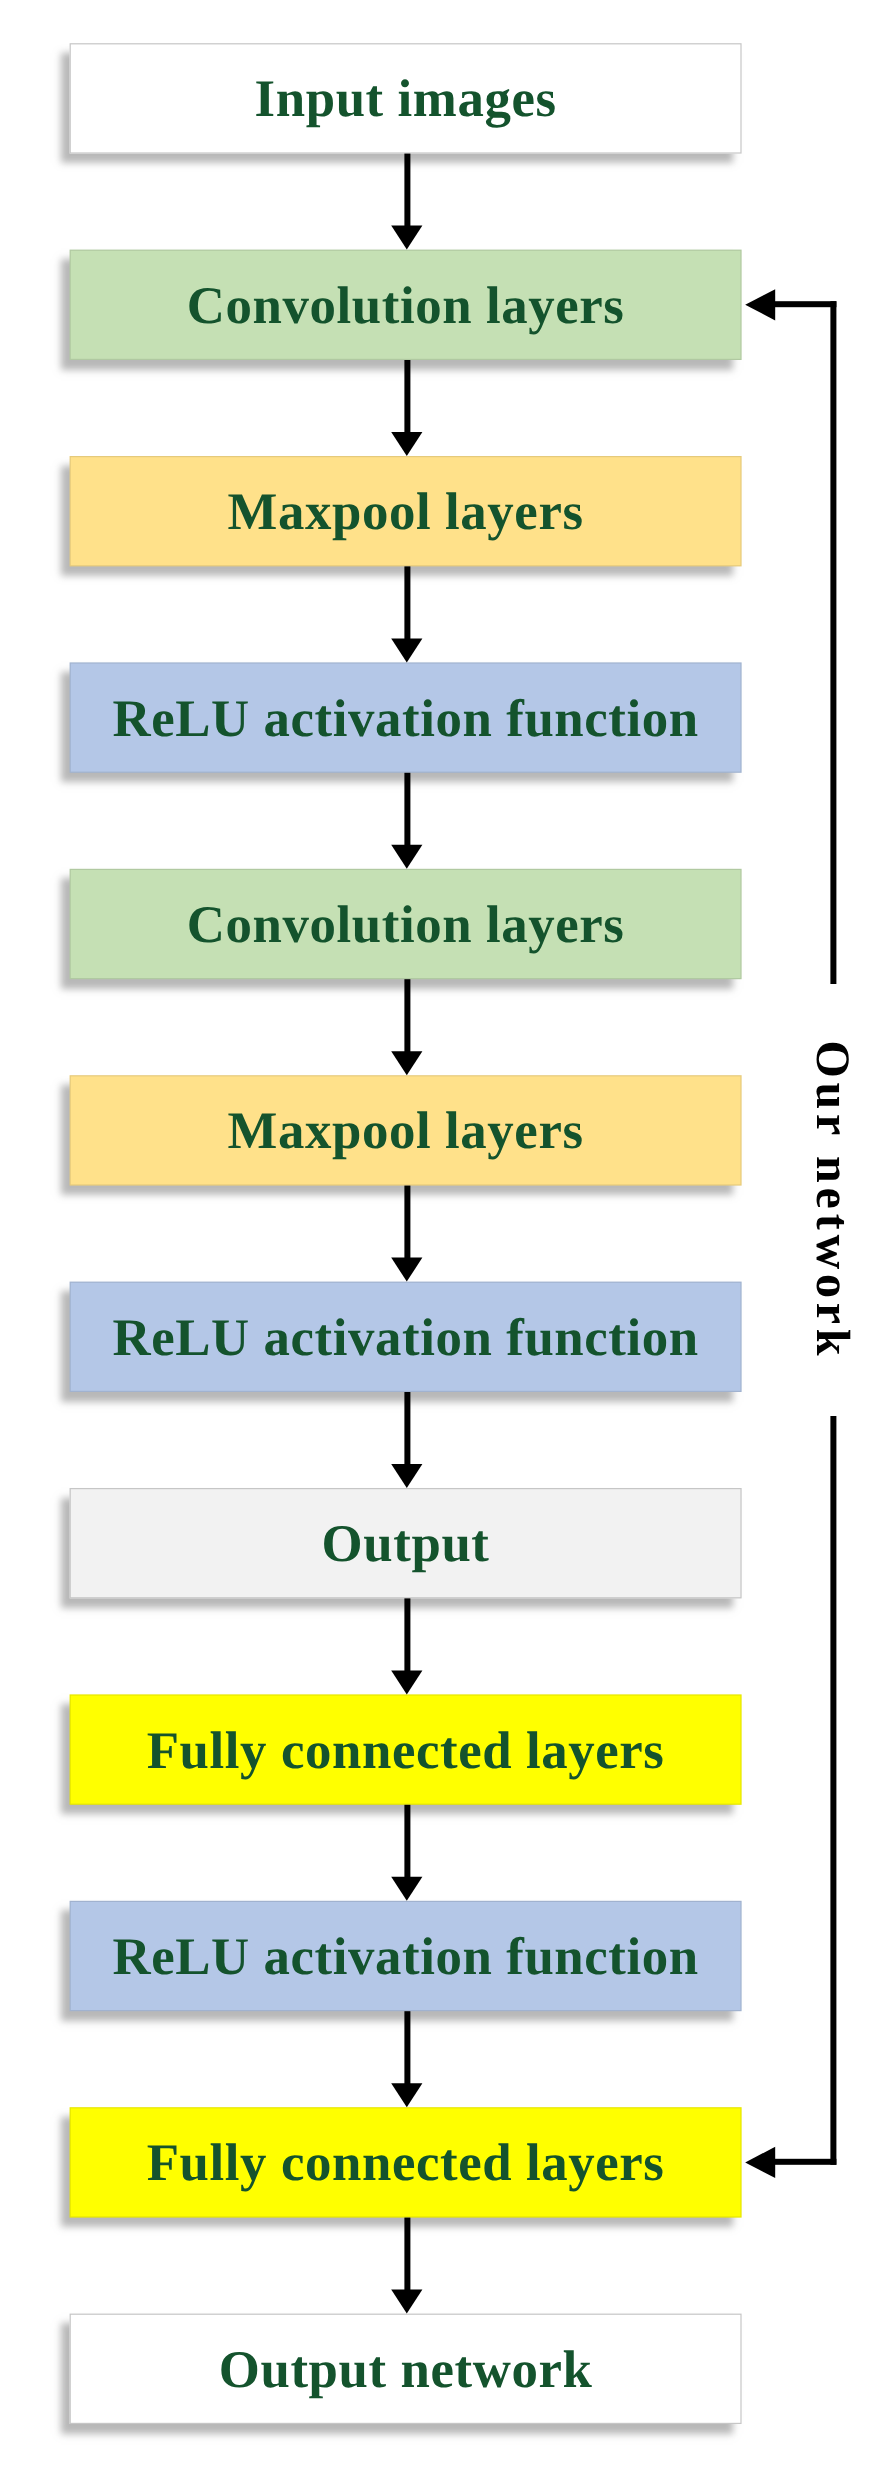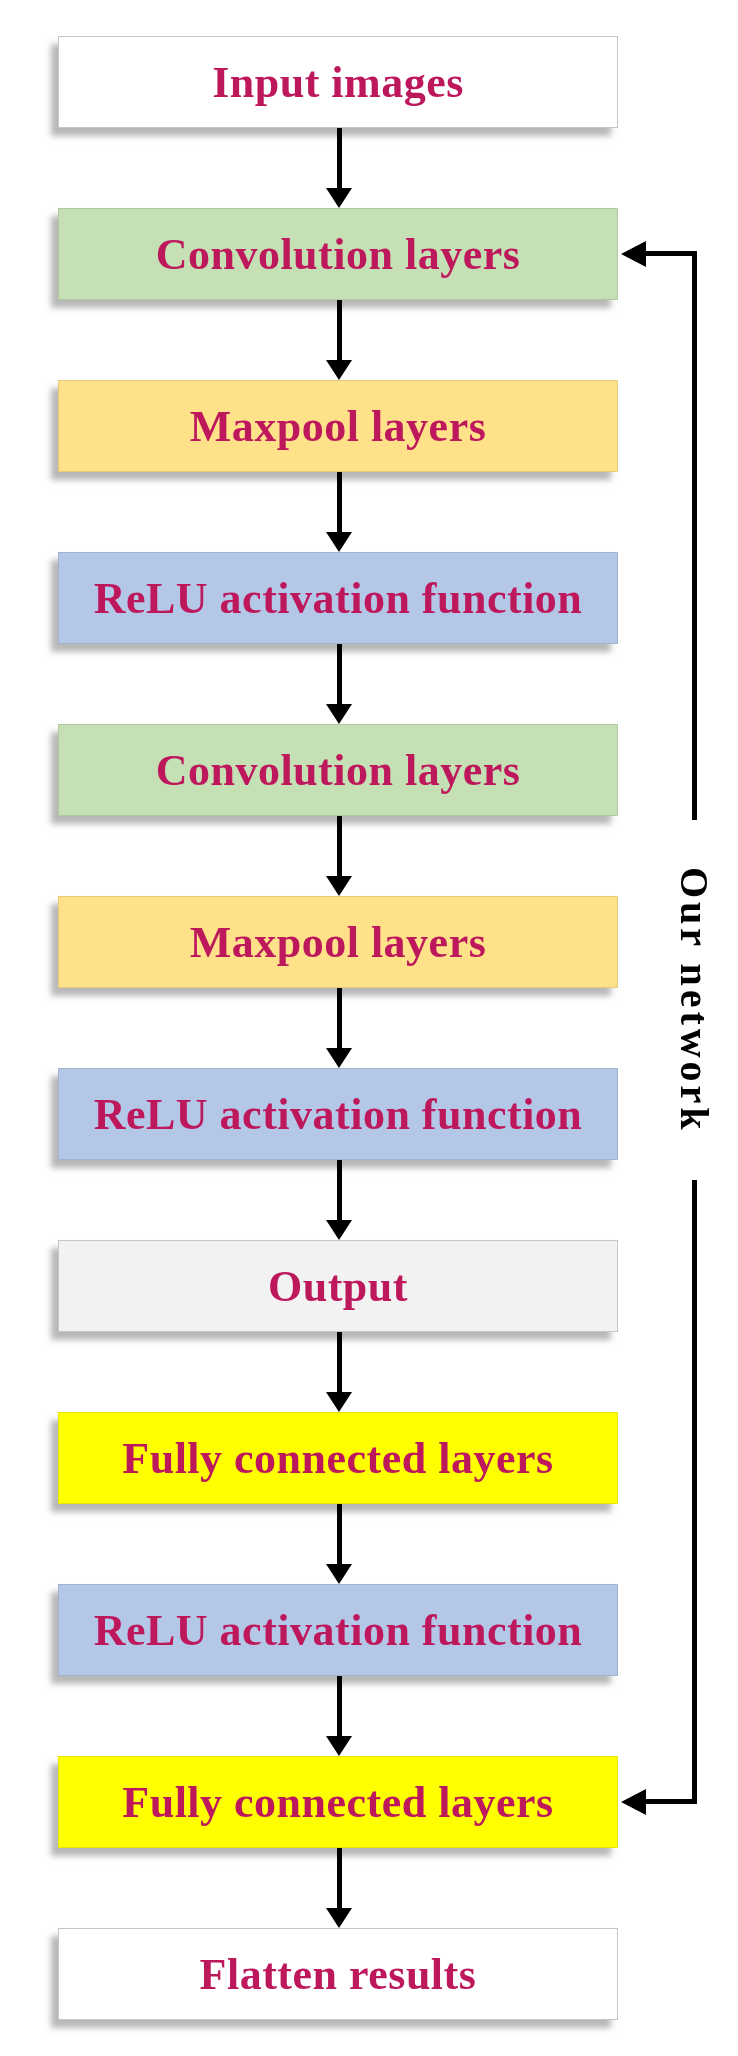--- a/index.html
+++ b/index.html
@@ -8,21 +8,21 @@
     width:738px;height:2056px;
     background:#ffffff;
     font-family:"Liberation Serif","DejaVu Serif",serif;
     overflow:hidden;
   }
   
   .box{
     position:absolute;
     left:58px;width:560px;height:92px;
     display:flex;align-items:center;justify-content:center;
-    font-weight:bold;font-size:44px;color:#be185d;
+    font-weight:bold;font-size:44px;color:#14532d;
     white-space:nowrap;
     box-shadow:-7px 8px 6px rgba(125,125,125,0.55);
     border:1px solid rgba(0,0,0,0.10);
     box-sizing:border-box;
     letter-spacing:0.5px;
   }
   .box--plain{border:1px solid #c6c6c6;}
   .r0{top:36px}  .r1{top:208px}  .r2{top:380px}  .r3{top:552px}
   .r4{top:724px} .r5{top:896px}  .r6{top:1068px} .r7{top:1240px}
   .r8{top:1412px}.r9{top:1584px} .r10{top:1756px}.r11{top:1928px}
@@ -83,21 +83,21 @@
   <div class="box r6" style="background-color: rgb(180, 199, 231);">ReLU activation function</div>
 
   <div class="box box--plain r7" style="background-color: rgb(242, 242, 242);">Output</div>
 
   <div class="box r8" style="background-color: rgb(255, 255, 0);">Fully connected layers</div>
 
   <div class="box r9" style="background-color: rgb(180, 199, 231);">ReLU activation function</div>
 
   <div class="box r10" style="background-color: rgb(255, 255, 0);">Fully connected layers</div>
 
-  <div class="box box--plain r11" style="background-color: rgb(255, 255, 255);">Flatten results</div>
+  <div class="box box--plain r11" style="background-color: rgb(255, 255, 255);">Output network</div>
 
   <div class="varrow g0">
       <div class="stem"></div>
       <div class="head"></div>
     </div>
   <div class="varrow g1">
       <div class="stem"></div>
       <div class="head"></div>
     </div>
   <div class="varrow g2">

